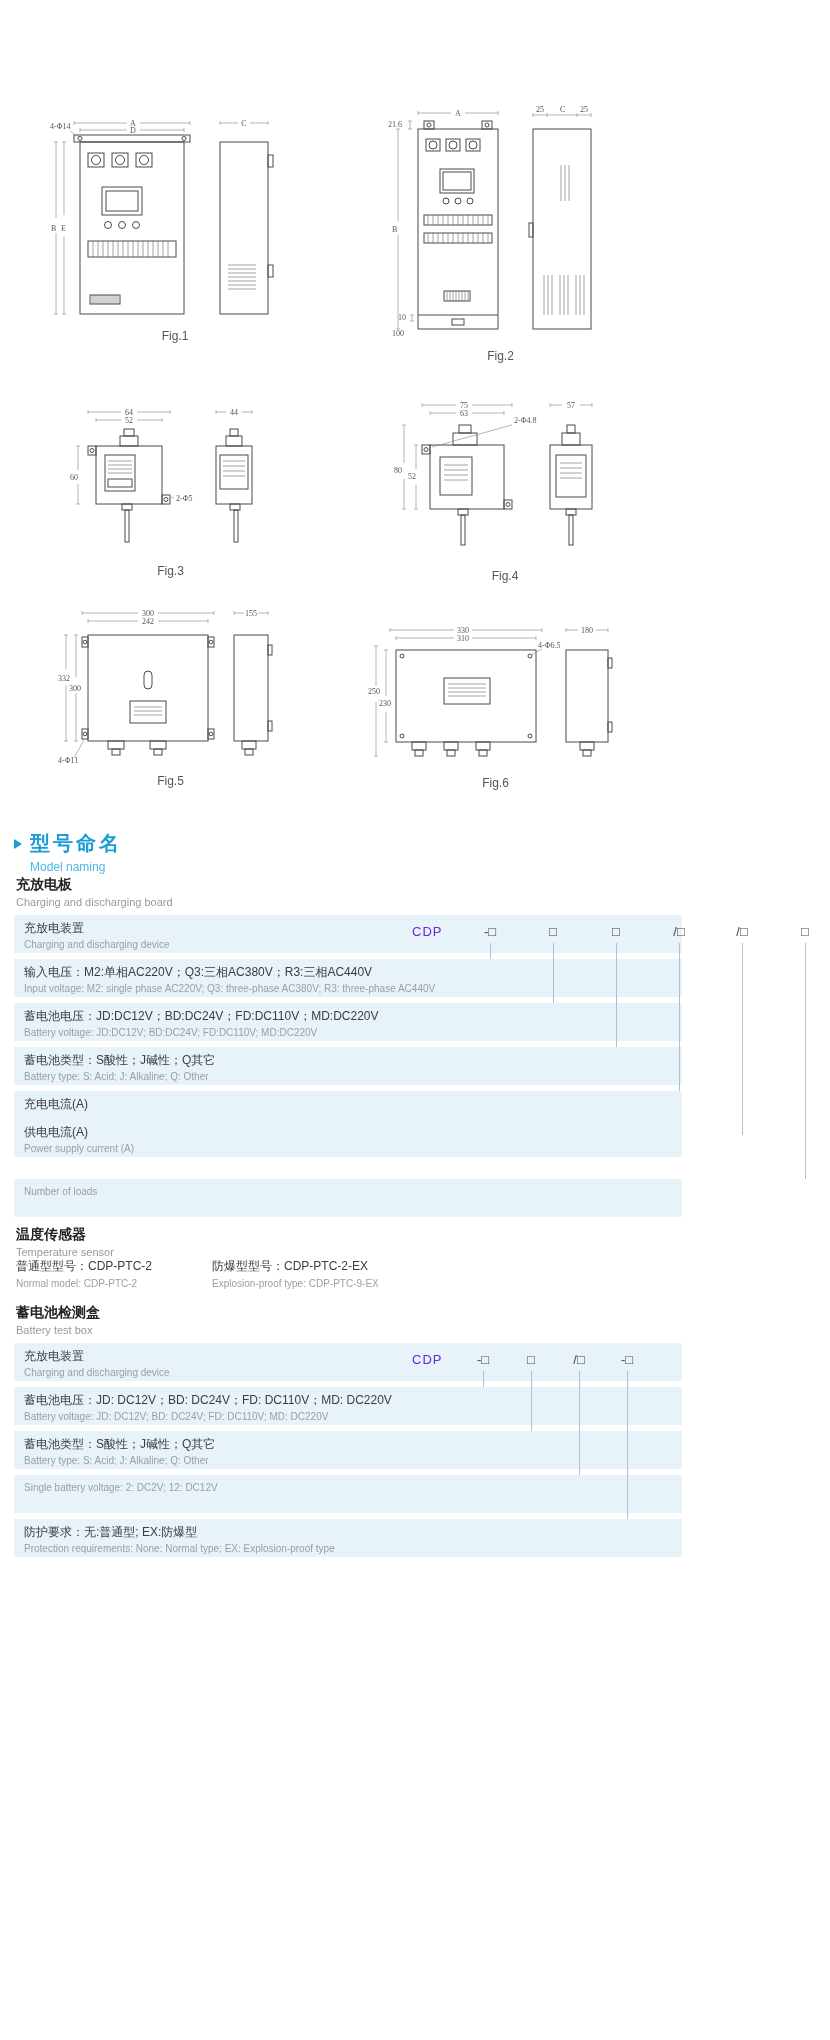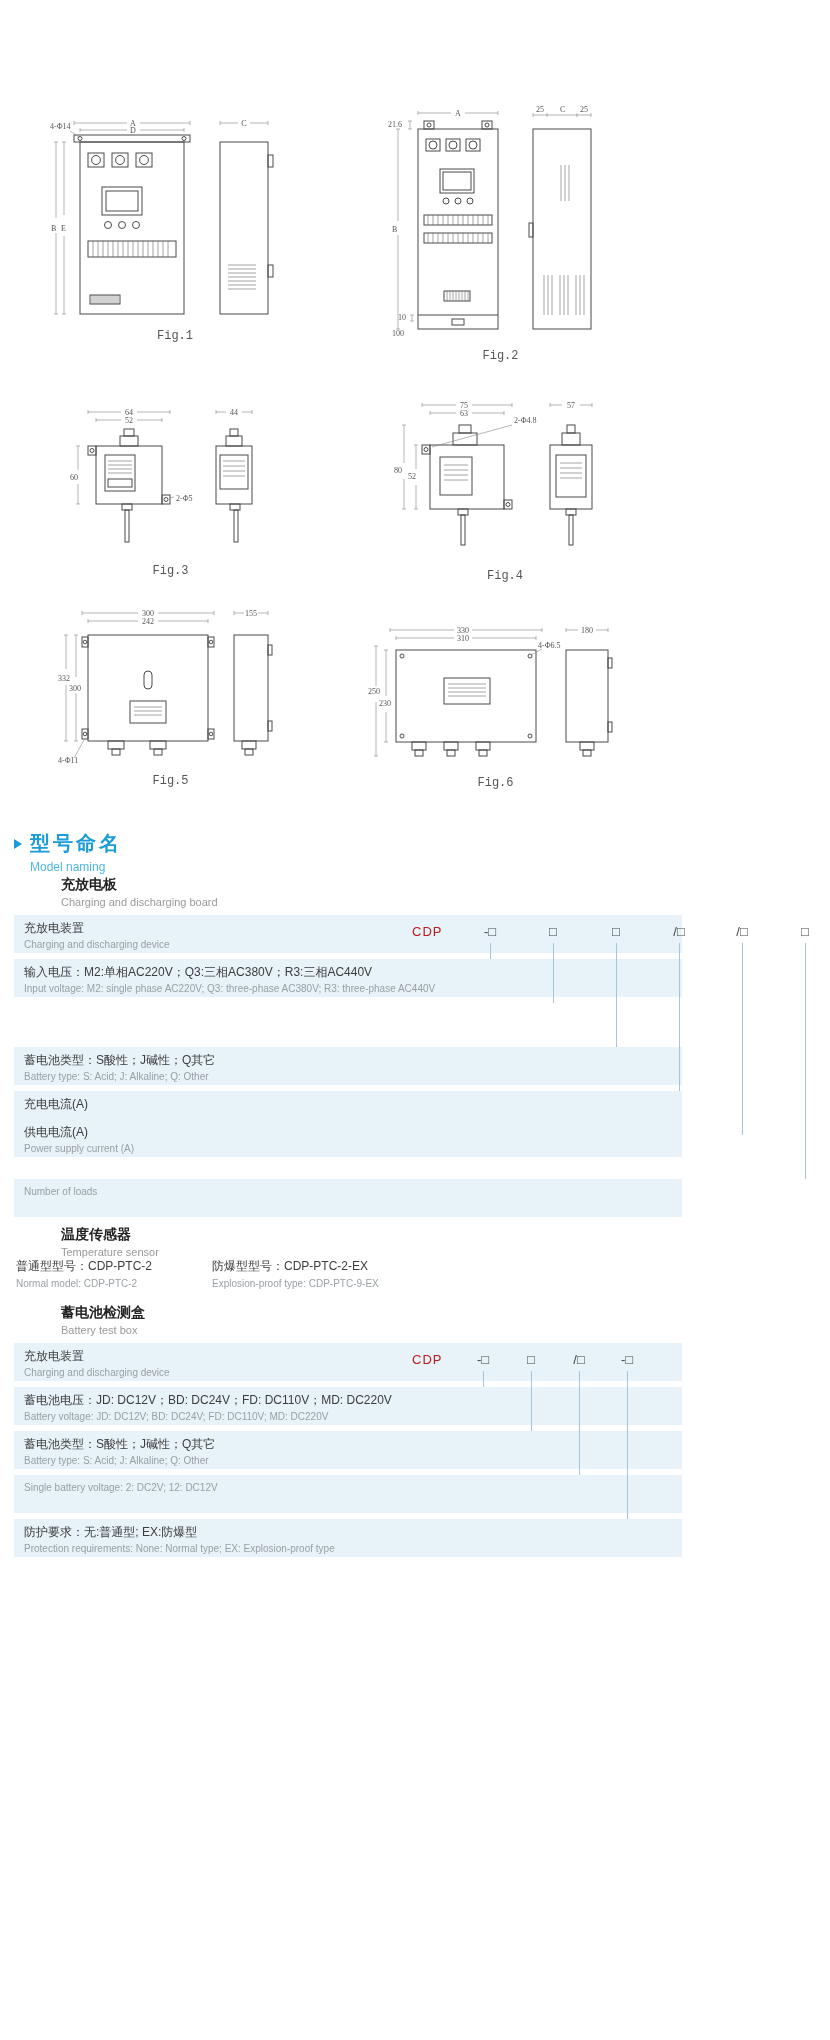--- a/index.html
+++ b/index.html
@@ -3,44 +3,44 @@
 <meta charset="utf-8">
 <style>
   * { margin:0; padding:0; box-sizing:border-box; }
   html,body { background:#ffffff; }
   body { font-family:"Liberation Sans","DejaVu Sans",sans-serif; }
   .page { position:relative; width:830px; height:2040px; background:#fff; overflow:hidden; color:#333; margin:0 auto; }
 
   
   .figure { position:absolute; display:flex; flex-direction:column; align-items:center; }
   .figure svg { display:block; }
-  .fig-caption { font-size:12px; color:#555; margin-top:4px; font-family:Liberation Mono, monospace; }
+  .fig-caption { font-size:12px; color:#555; margin-top:4px; font-family:Liberation Sans, sans-serif; }
   .dwg line,.dwg rect,.dwg circle,.dwg path,.dwg polyline { fill:none; stroke:#4a4a4a; stroke-width:1; }
   .dwg .thin { stroke:#848484; stroke-width:0.6; }
   .dwg .hatch { stroke:#5a5a5a; stroke-width:0.55; }
   .dwg text { fill:#555; stroke:none; font-size:8px; font-family:"Liberation Serif","DejaVu Serif",serif; }
   .dwg text.mid { text-anchor:middle; }
 
   
   .section-header { position:absolute; left:14px; top:830px; }
   .section-title-row { display:flex; align-items:center; gap:8px; }
   .bullet { width:0; height:0; border-left:8px solid #1b9cd8; border-top:5px solid transparent; border-bottom:5px solid transparent; }
   .section-title { color:#1b9cd8; font-size:20px; font-weight:bold; letter-spacing:3px; }
   .section-sub { color:#4cb8e6; font-size:12px; margin-left:16px; margin-top:3px; }
 
-  .block-heading { position:absolute; left:16px;margin-left:45px; }
+  .block-heading { position:absolute; left:16px; }
   .bh-cn { font-size:14px; font-weight:bold; color:#222; }
   .bh-en { font-size:11px; color:#999; margin-top:2px; }
 
   
   .ntable { position:absolute; left:14px; width:668px; }
   .band { position:absolute; left:0; width:100%; height:38px; background:#e7f2f9; padding:5px 0 0 10px; }
   .band .cn { font-size:12px; color:#3d3d3d; }
   .band .en { font-size:10px; color:#9aa0a4; margin-top:2px; }
-  .code-prefix { position:absolute; top:9px; font-size:13px; color:#b91c1c; letter-spacing:1px; }
+  .code-prefix { position:absolute; top:9px; font-size:13px; color:#6d28d9; letter-spacing:1px; }
   .code-box { position:absolute; top:9px; font-size:13px; color:#444; transform:translateX(-50%); white-space:nowrap; }
   .connector { position:absolute; width:1px; background:#a8c4d4; }
 
   .sensor-models { position:absolute; left:16px; display:flex; }
   .sm-col { min-width:196px; padding-right:18px; }
   .sm-col .cn { font-size:12px; color:#3d3d3d; }
   .sm-col .en { font-size:10px; color:#9aa0a4; margin-top:3px; }
 </style>
 </head>
 <body>
@@ -339,20 +339,24 @@
       <span class="code-box" style="left:539px">□</span>
       <span class="code-box" style="left:602px">□</span>
       <span class="code-box" style="left:665px">/□</span>
       <span class="code-box" style="left:728px">/□</span>
       <span class="code-box" style="left:791px">□</span>
     </div>
     <div class="band" style="top:44px">
       <div class="cn">输入电压：M2:单相AC220V；Q3:三相AC380V；R3:三相AC440V</div>
       <div class="en">Input voltage: M2: single phase AC220V; Q3: three-phase AC380V; R3: three-phase AC440V</div>
     </div>
+    <div class="band" style="top:88px">
+      <div class="cn">蓄电池电压：JD:DC12V；BD:DC24V；FD:DC110V；MD:DC220V</div>
+      <div class="en">Battery voltage: JD:DC12V; BD:DC24V; FD:DC110V; MD:DC220V</div>
+    </div>
     <div class="band" style="top:132px">
       <div class="cn">蓄电池类型：S酸性；J碱性；Q其它</div>
       <div class="en">Battery type: S: Acid; J: Alkaline; Q: Other</div>
     </div>
     <div class="band" style="top:176px">
       <div class="cn">充电电流(A)</div>
     </div>
     <div class="band" style="top:204px">
       <div class="cn">供电电流(A)</div>
       <div class="en">Power supply current (A)</div>

